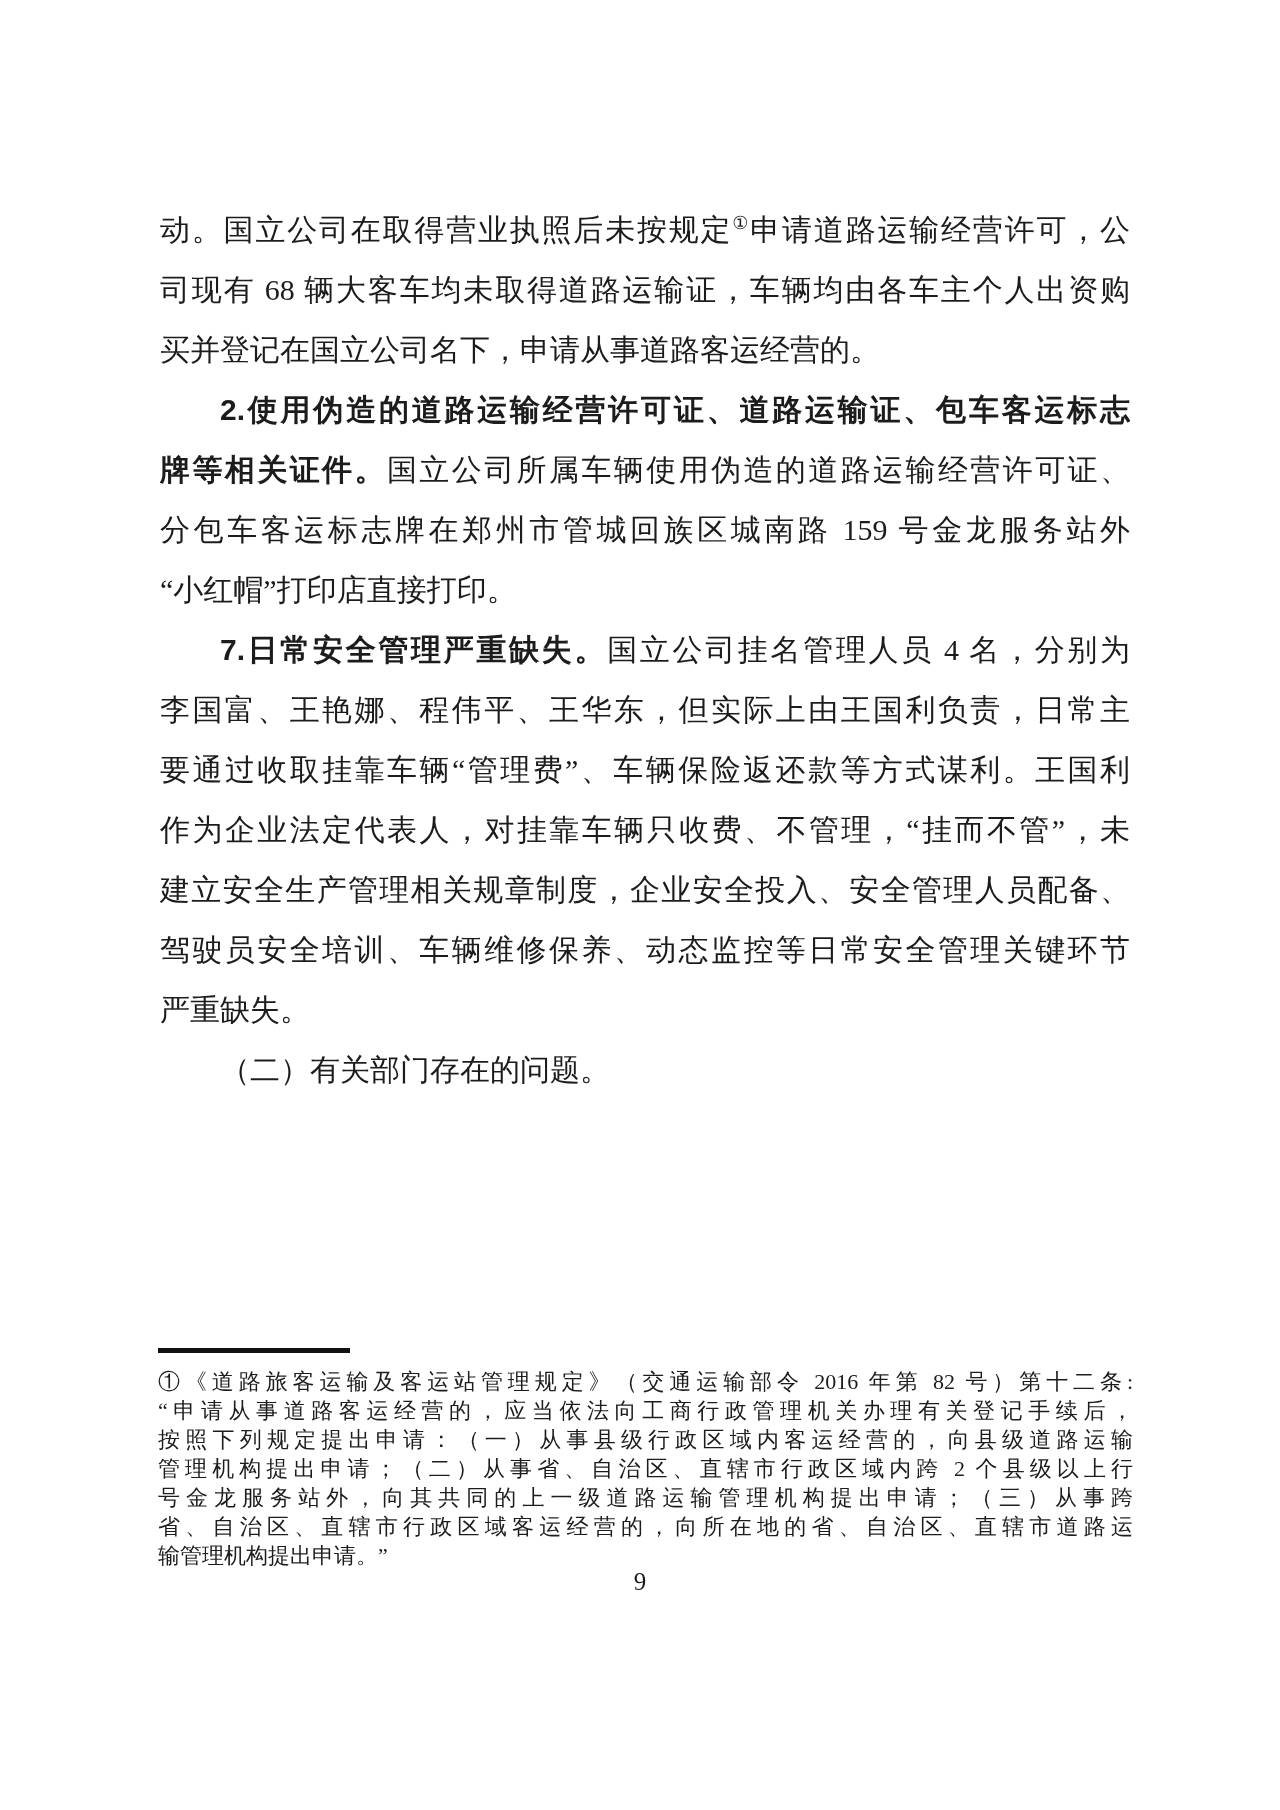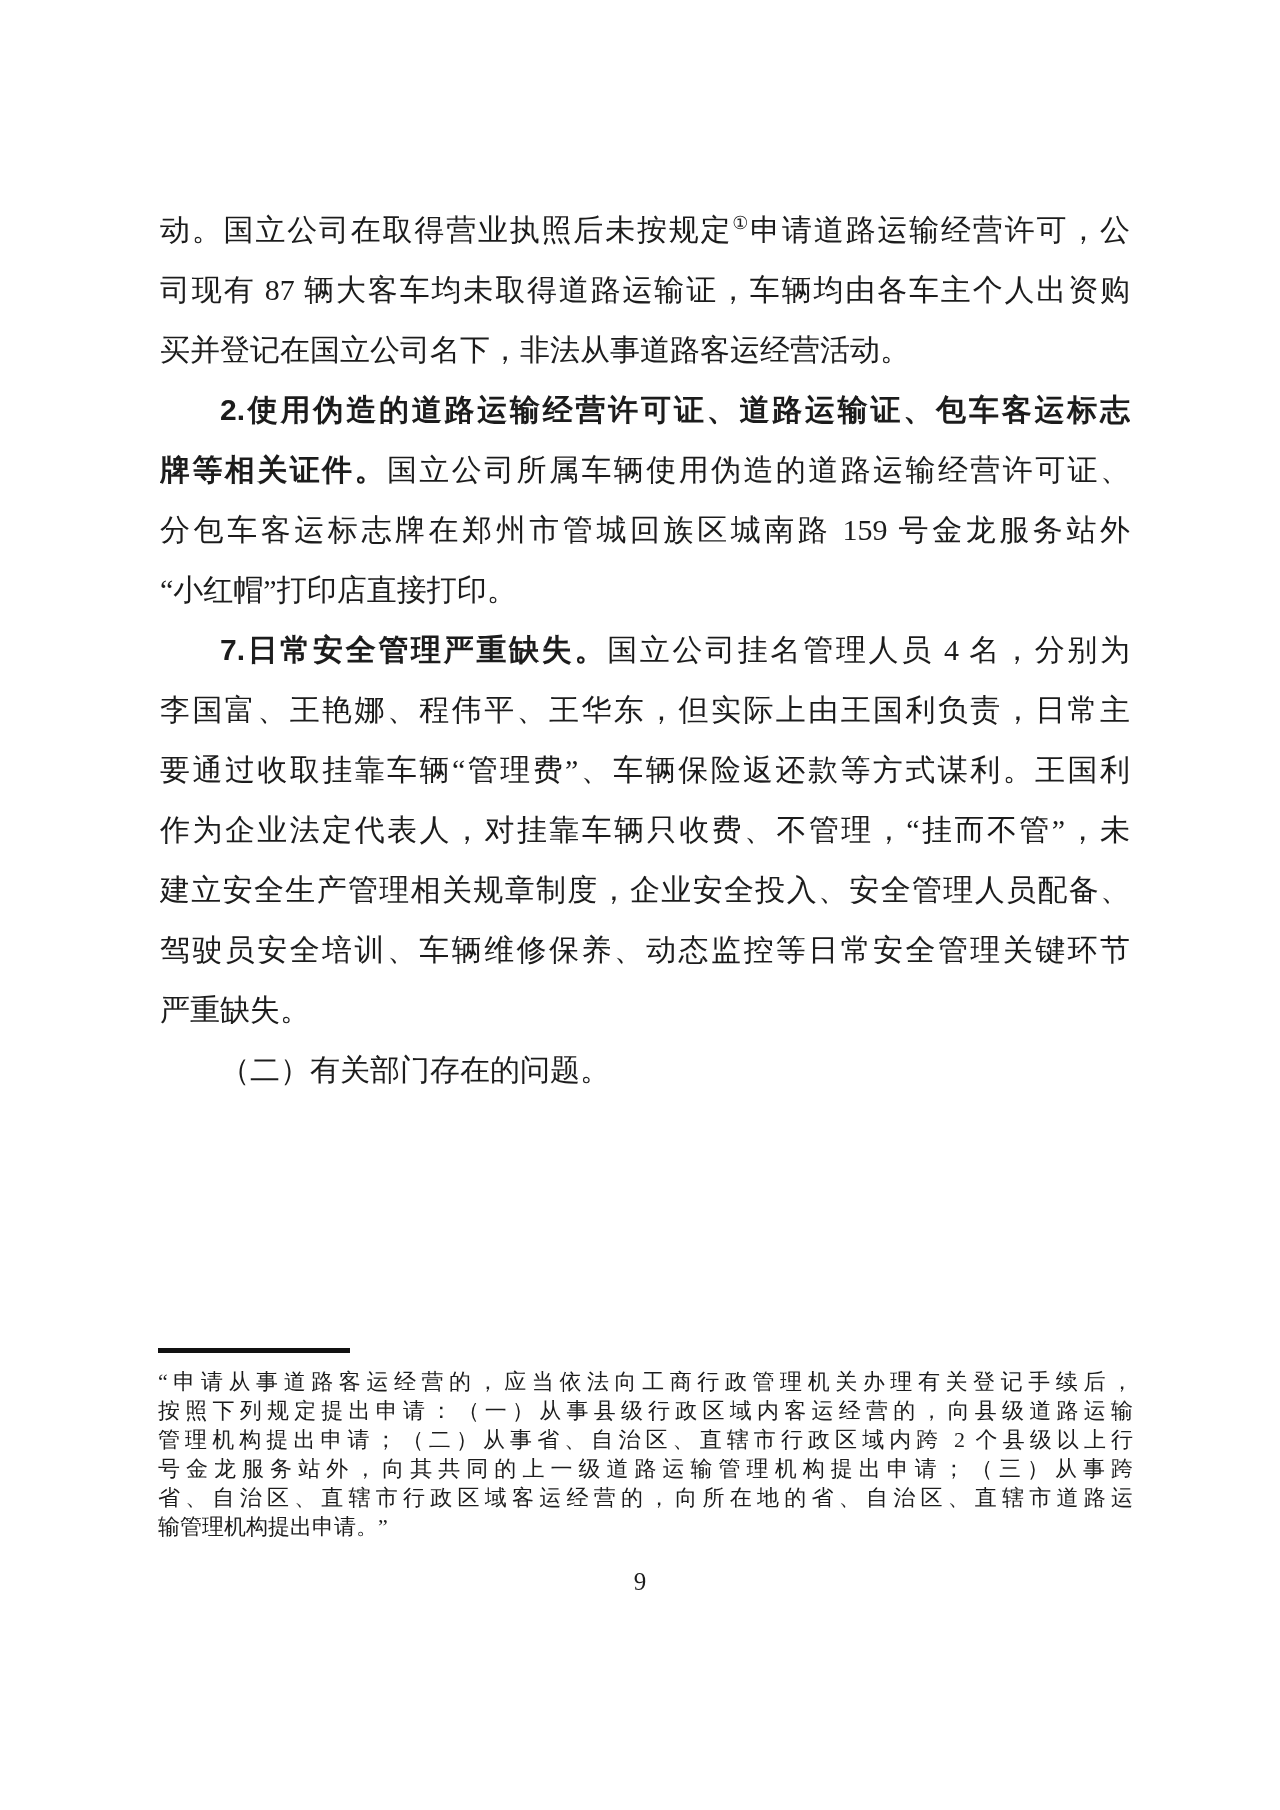--- a/index.html
+++ b/index.html
@@ -76,37 +76,38 @@
     text-align: center;
     font-size: 25px;
   }
 </style>
 </head>
 <body>
 
 <div class="page">
   <main class="body-text" id="body-lines">
       <div class="body-line justify"><span>动。国立公司在取得营业执照后未按规定</span><span class="seg-sup">①</span><span>申请道路运输经营许可，公</span></div>
-      <div class="body-line justify"><span>司现有 87 辆大客车均未取得道路运输证，车辆均由各车主个人出资购</span></div>
-      <div class="body-line"><span>买并登记在国立公司名下，非法从事道路客运经营活动。</span></div>
+      <div class="body-line justify"><span>司现有 68 辆大客车均未取得道路运输证，车辆均由各车主个人出资购</span></div>
+      <div class="body-line"><span>买并登记在国立公司名下，申请从事道路客运经营的。</span></div>
       <div class="body-line justify indent"><span class="seg-bold">2.使用伪造的道路运输经营许可证、道路运输证、包车客运标志</span></div>
       <div class="body-line justify"><span class="seg-bold">牌等相关证件。</span><span>国立公司所属车辆使用伪造的道路运输经营许可证、</span></div>
       <div class="body-line justify"><span>分包车客运标志牌在郑州市管城回族区城南路 159 号金龙服务站外</span></div>
       <div class="body-line"><span>“小红帽”打印店直接打印。</span></div>
       <div class="body-line justify indent"><span class="seg-bold">7.日常安全管理严重缺失。</span><span>国立公司挂名管理人员 4 名，分别为</span></div>
       <div class="body-line justify"><span>李国富、王艳娜、程伟平、王华东，但实际上由王国利负责，日常主</span></div>
       <div class="body-line justify"><span>要通过收取挂靠车辆“管理费”、车辆保险返还款等方式谋利。王国利</span></div>
       <div class="body-line justify"><span>作为企业法定代表人，对挂靠车辆只收费、不管理，“挂而不管”，未</span></div>
       <div class="body-line justify"><span>建立安全生产管理相关规章制度，企业安全投入、安全管理人员配备、</span></div>
       <div class="body-line justify"><span>驾驶员安全培训、车辆维修保养、动态监控等日常安全管理关键环节</span></div>
       <div class="body-line"><span>严重缺失。</span></div>
       <div class="body-line indent kai"><span>（二）有关部门存在的问题。</span></div>
     </main>
   <div class="footnote-sep"></div>
   <section class="footnote" id="footnote-lines">
+      <div class="footnote-line justify"><span>①《道路旅客运输及客运站管理规定》（交通运输部令 2016 年第 82 号）第十二条:</span></div>
       <div class="footnote-line justify"><span>“申请从事道路客运经营的，应当依法向工商行政管理机关办理有关登记手续后，</span></div>
       <div class="footnote-line justify"><span>按照下列规定提出申请：（一）从事县级行政区域内客运经营的，向县级道路运输</span></div>
       <div class="footnote-line justify"><span>管理机构提出申请；（二）从事省、自治区、直辖市行政区域内跨 2 个县级以上行</span></div>
       <div class="footnote-line justify"><span>号金龙服务站外，向其共同的上一级道路运输管理机构提出申请；（三）从事跨</span></div>
       <div class="footnote-line justify"><span>省、自治区、直辖市行政区域客运经营的，向所在地的省、自治区、直辖市道路运</span></div>
       <div class="footnote-line"><span>输管理机构提出申请。”</span></div>
     </section>
   <div class="page-number">9</div>
 </div>
 

